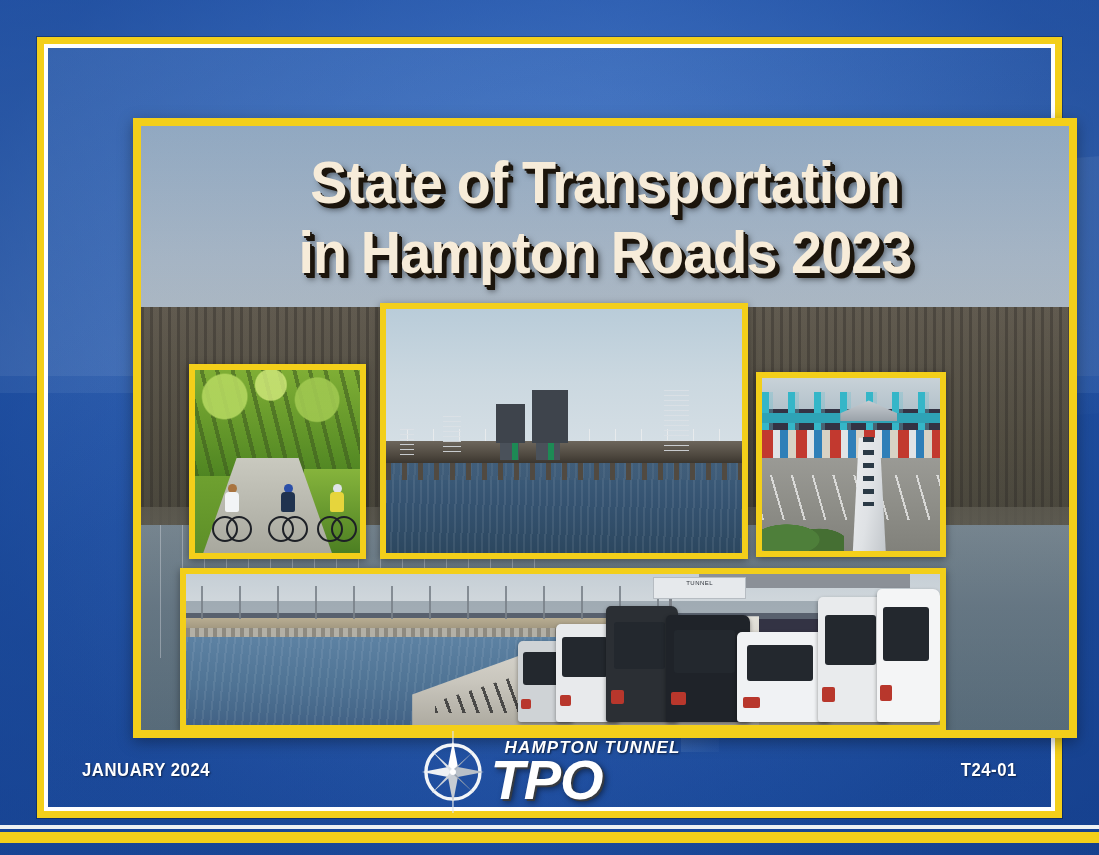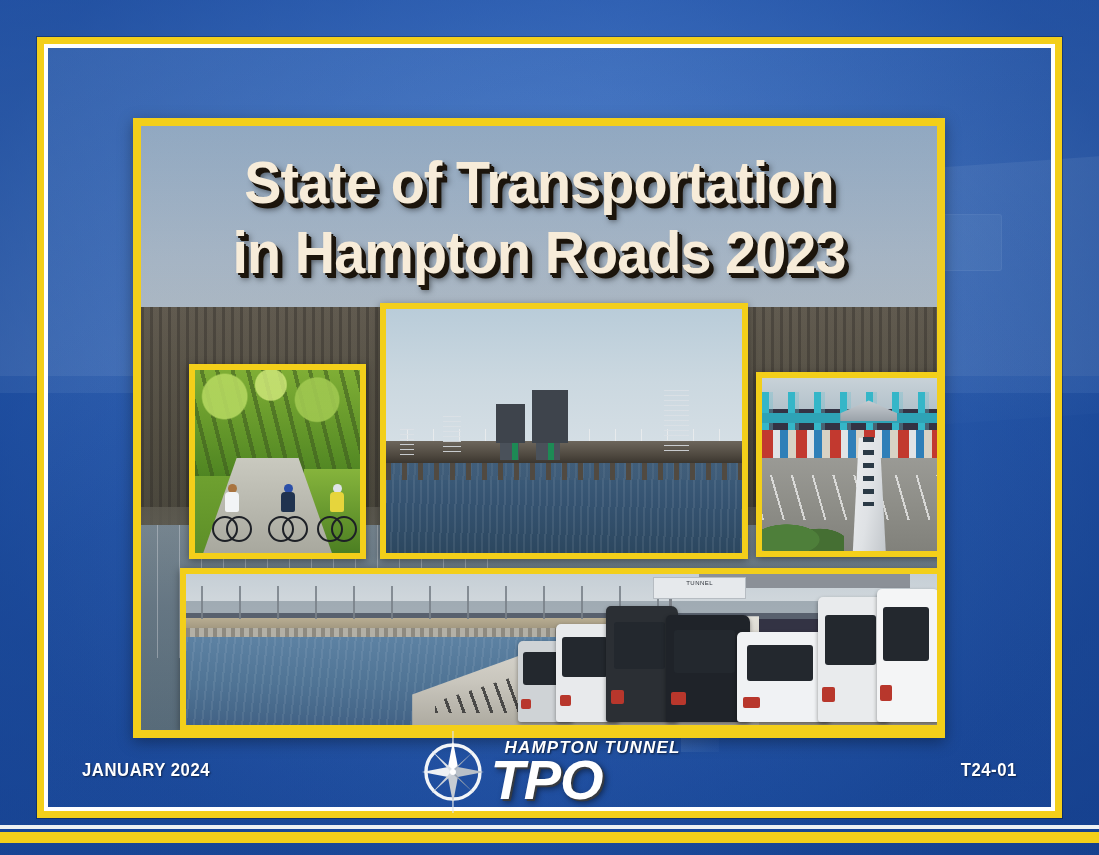--- a/index.html
+++ b/index.html
@@ -86,21 +86,21 @@
     left: 48px; top: 48px;
     width: 1003px; height: 759px;
     background: linear-gradient(160deg, rgba(125,165,220,.20) 0%, rgba(60,110,190,.10) 45%, rgba(30,80,165,.18) 100%);
     pointer-events: none;
   }
 
   
   .photo-panel {
     position: absolute;
     left: 133px; top: 118px;
-    width: 812px; height: 620px;
+    width: 944px; height: 620px;
     border: 8px solid #f3cf1a;
     box-sizing: border-box;
     overflow: hidden;
     box-shadow: 0 4px 14px rgba(0,0,0,.35);
   }
   
   .panel-bg { position: absolute; inset: 0; overflow: hidden; background: #6d7a66; }
   .panel-bg .pb-sky {
     position: absolute; left:0; top:0; right:0; height: 40%;
     background: linear-gradient(180deg, #9fb8d2 0%, #bcccdc 55%, #cfd8de 100%);

